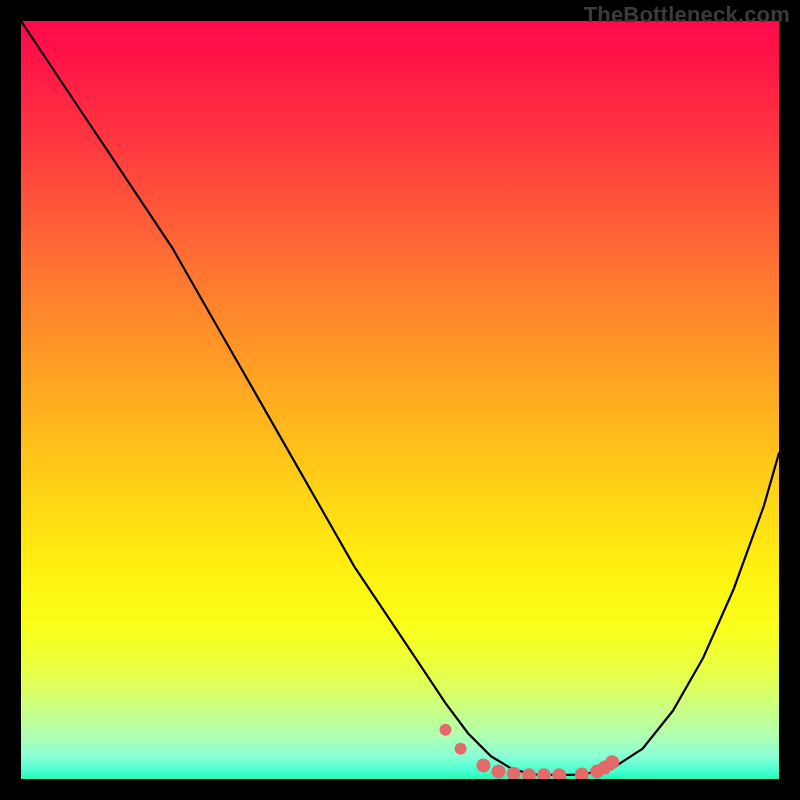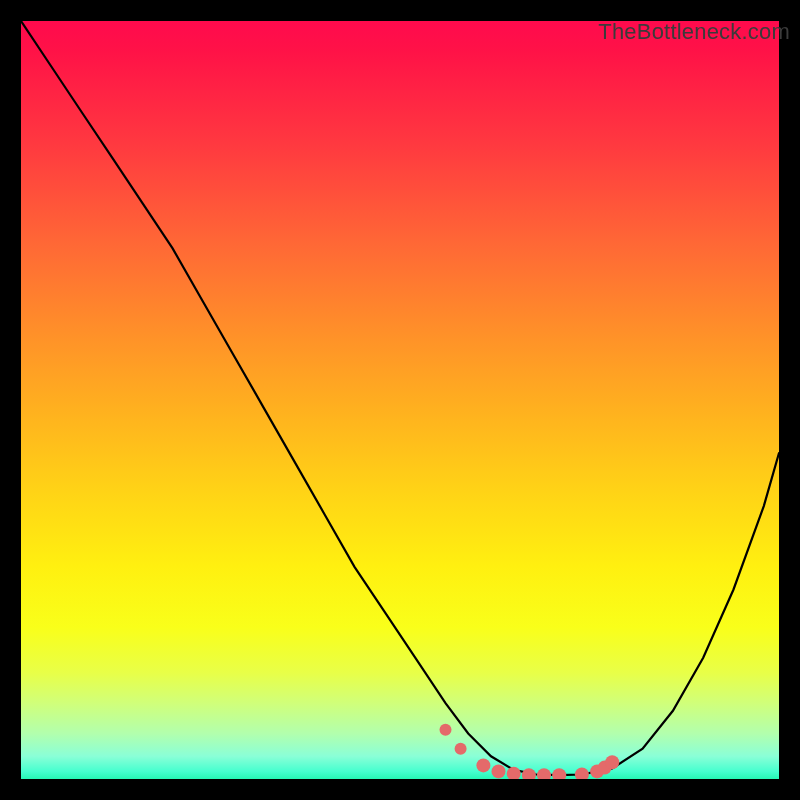--- a/index.html
+++ b/index.html
@@ -16,24 +16,23 @@
   width: 800px;
   height: 800px;
   background: #000;
 }
 .watermark {
   position: absolute;
   top: 2px;
   right: 10px;
   color: #3b3b3b;
   font-size: 22px;
-  font-weight: normal;
+  font-weight: bold;
   letter-spacing: 0.2px;
   z-index: 3;
-  margin-top: 17px;
 }
 .plot {
   position: absolute;
   left: 21px;
   top: 21px;
   width: 758px;  
   height: 758px;
   overflow: hidden;
   
   background: linear-gradient(180deg,

